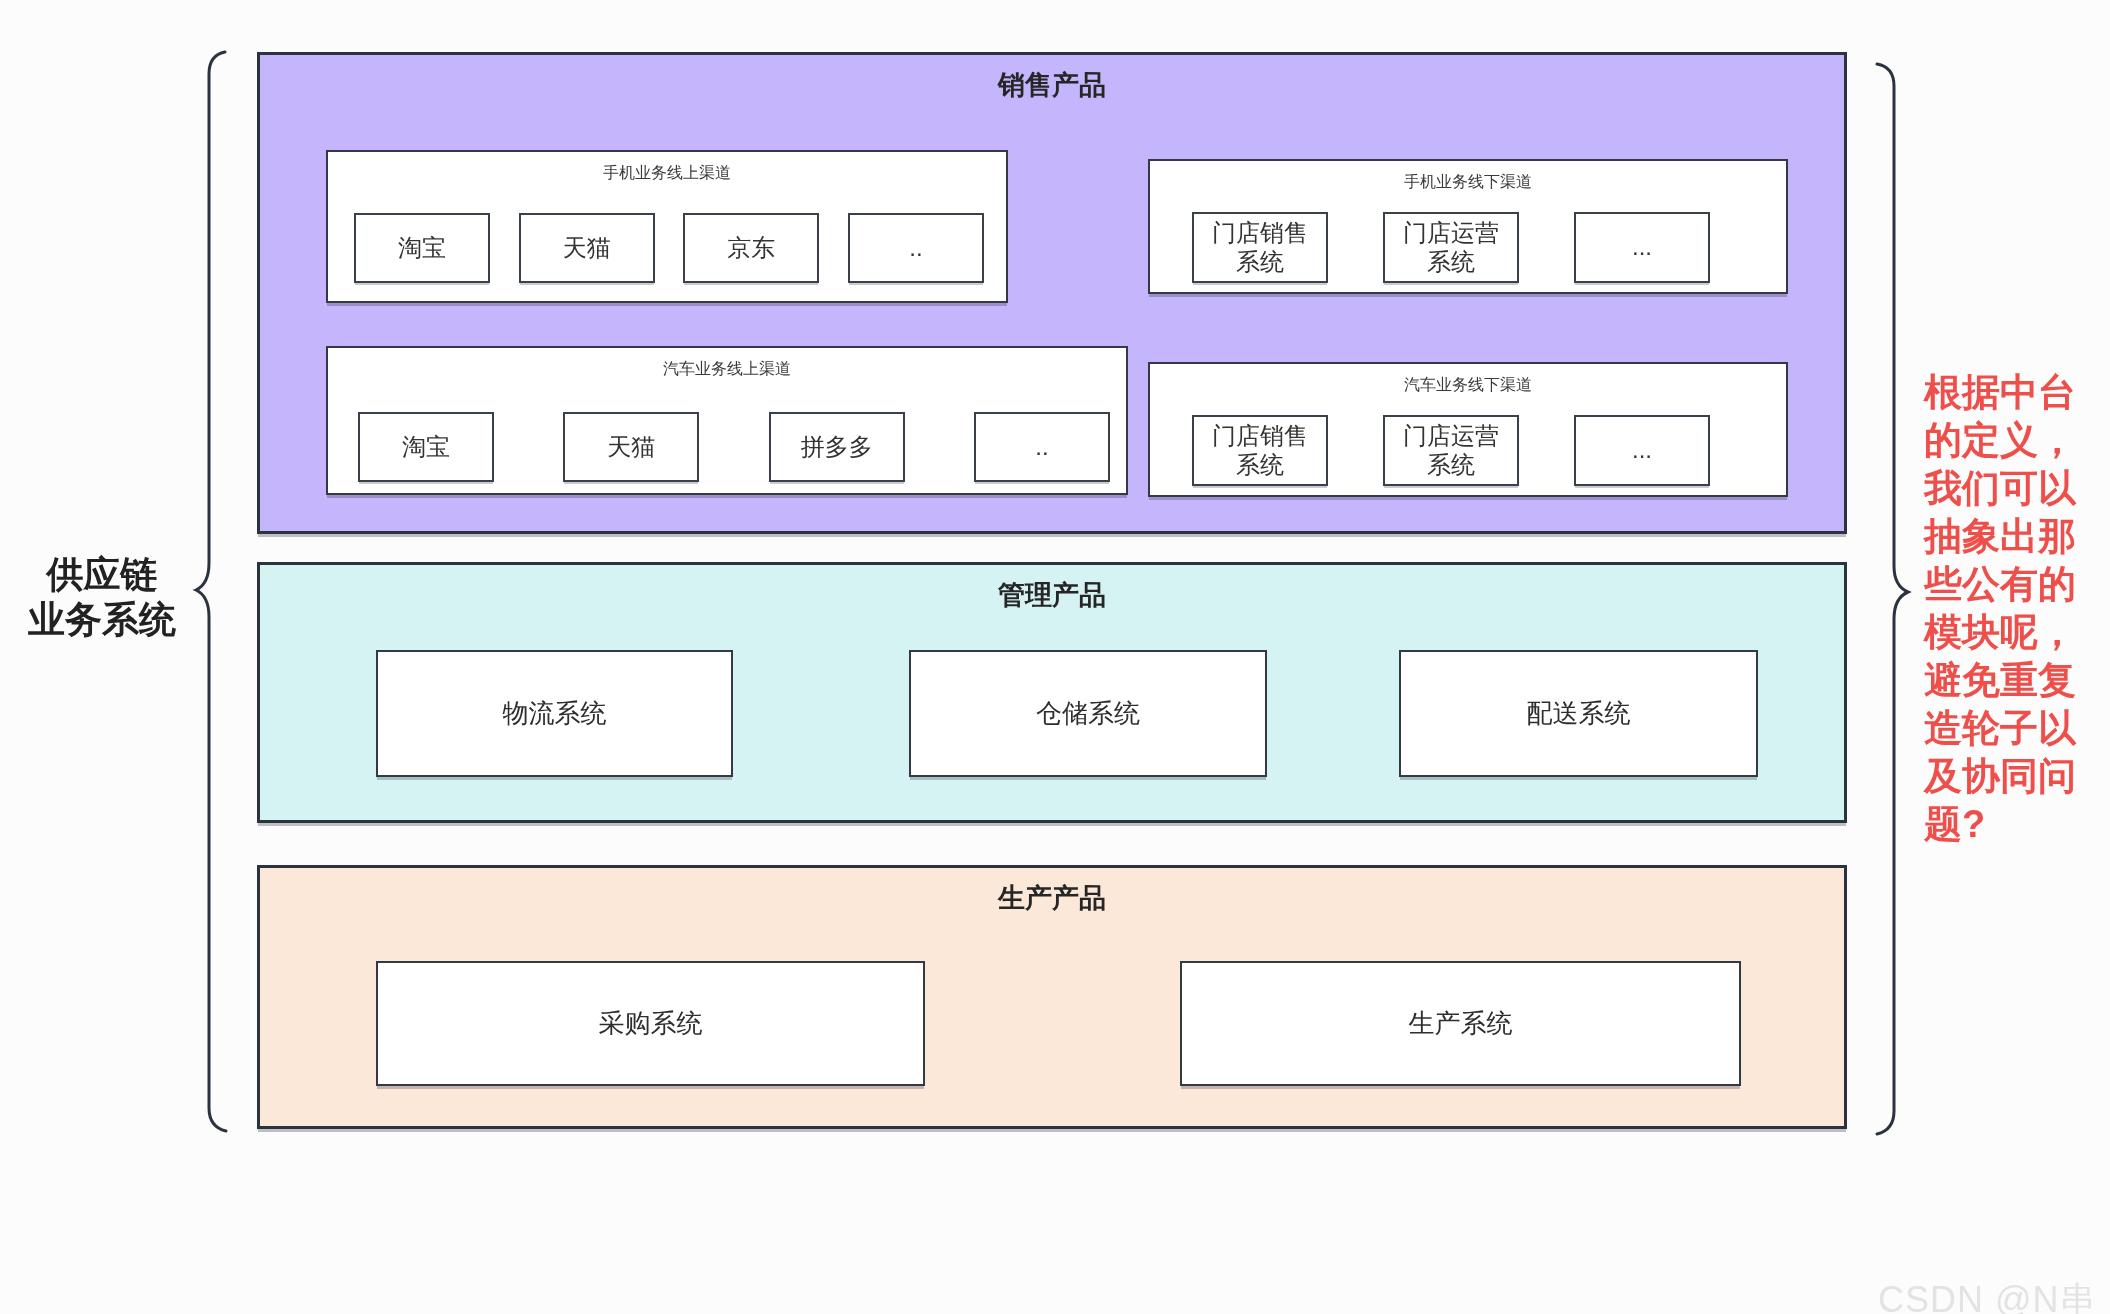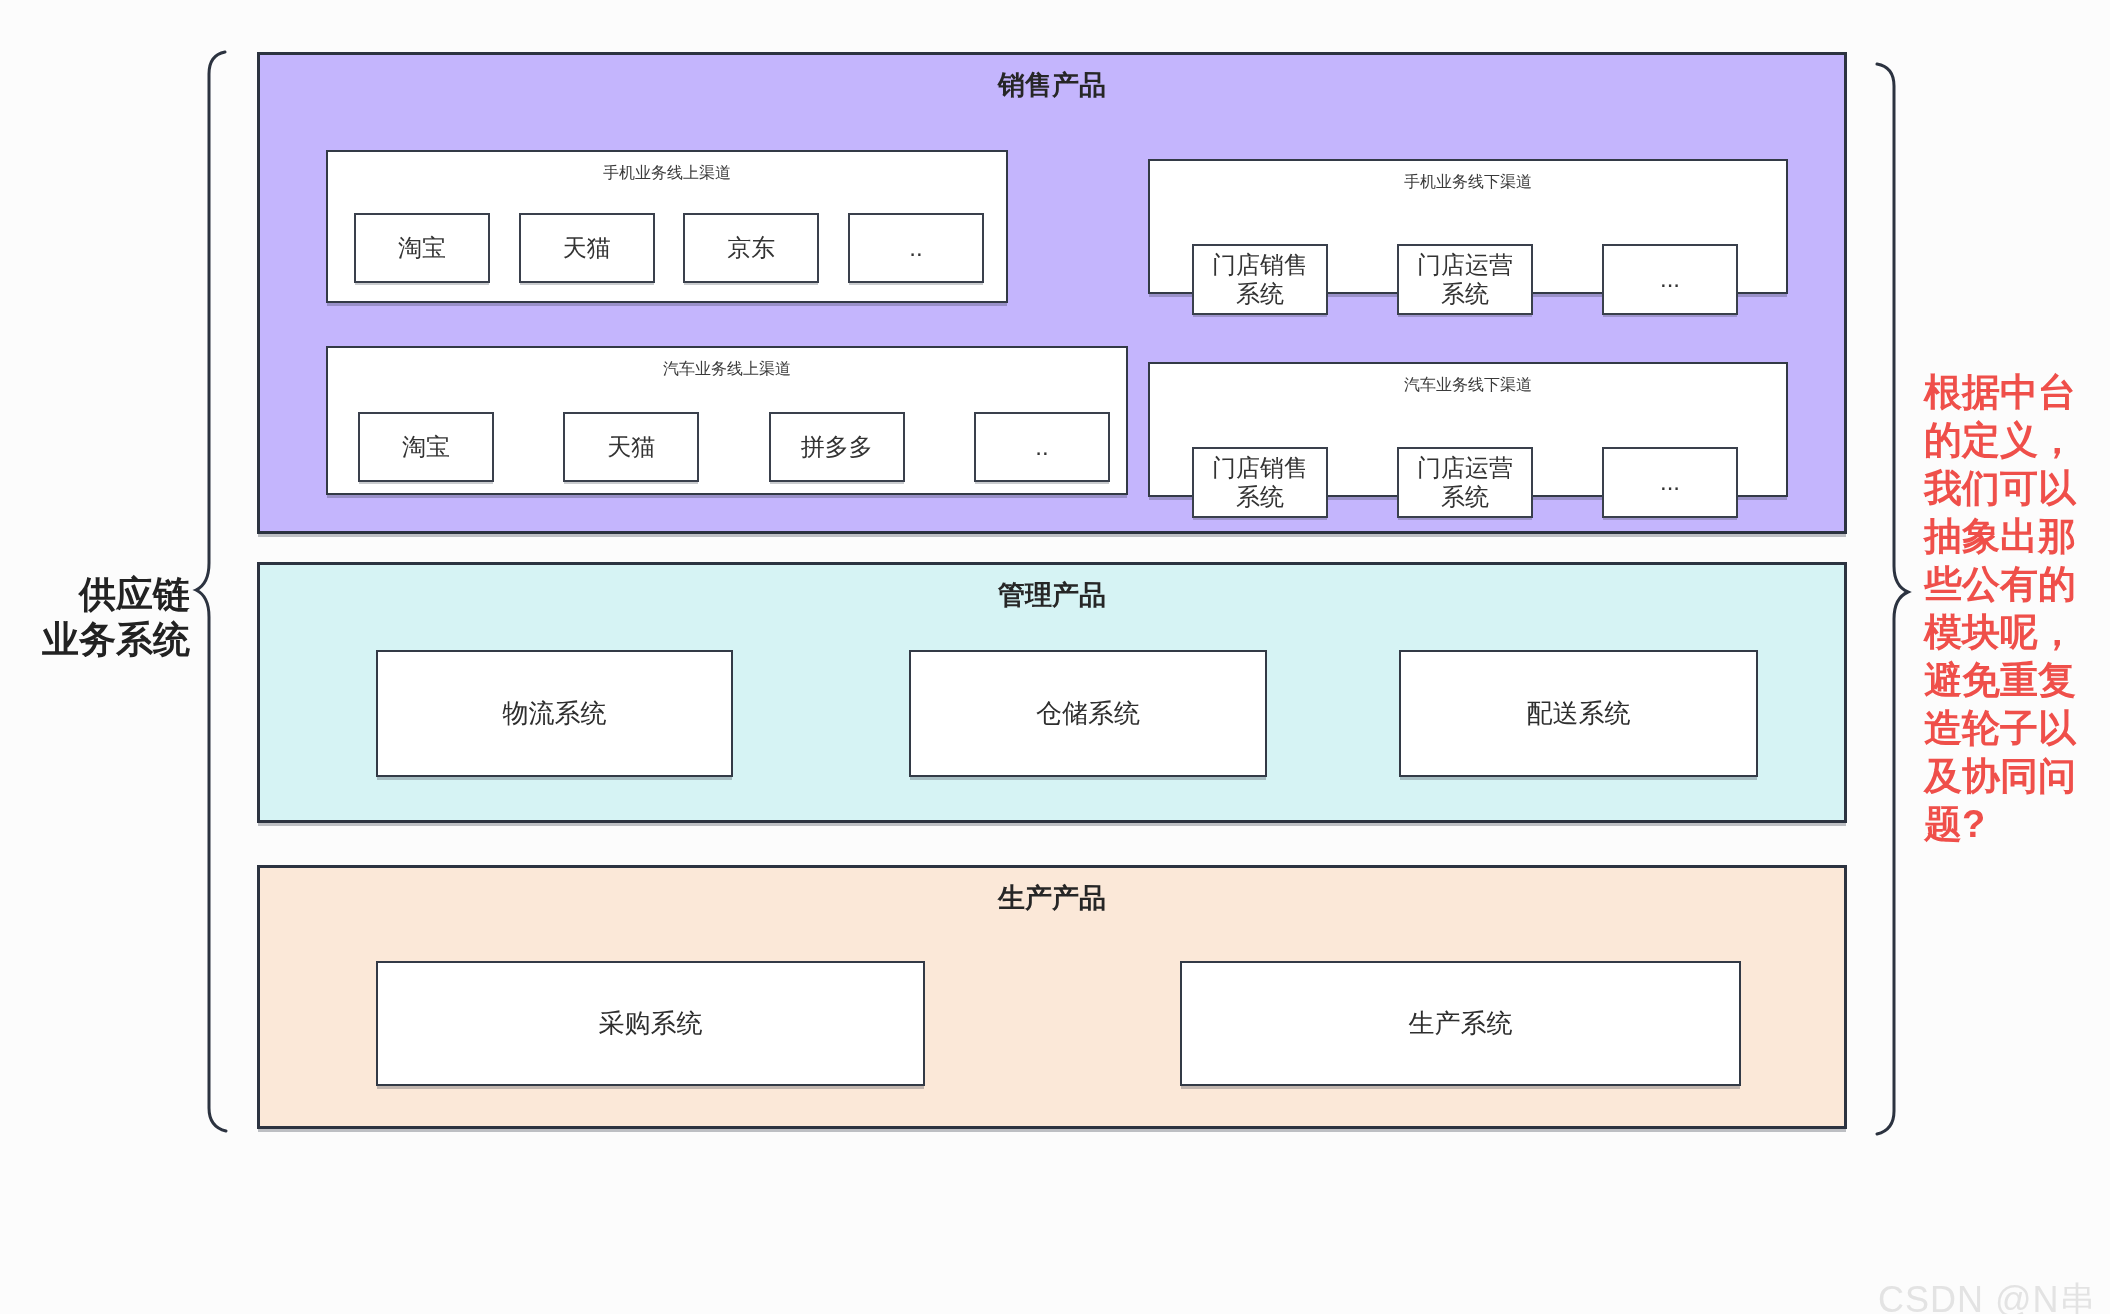--- a/index.html
+++ b/index.html
@@ -5,23 +5,23 @@
   * { margin:0; padding:0; box-sizing:border-box; }
   html,body { background:#fcfcfc; }
   .canvas {
     position:relative; width:2110px; height:1314px;
     background:#fcfcfc; overflow:hidden;
     font-family:"Liberation Sans", sans-serif; color:#2b2b2b;
   }
   .braces { position:absolute; left:0; top:0; width:2110px; height:1314px; }
 
   .side-label {
-    position:absolute; left:14px; top:572px; width:176px;
+    position:absolute; left:14px; top:552px; width:176px;
     font-size:37px; font-weight:bold; line-height:1.22;
-    text-align:right; white-space:pre-line; color:#222;
+    text-align:center; white-space:pre-line; color:#222;
   }
 
   .section {
     position:absolute; left:257px; width:1590px;
     border:3px solid #2c3340;
     box-shadow:0 4px 0 -1px rgba(44,51,64,0.30);
   }
   .section-title {
     padding-top:12px; text-align:center;
     font-size:27px; font-weight:bold; color:#262626;
@@ -40,21 +40,21 @@
     font-size:16px; color:#3a3a3a;
   }
   .g1 { left:66px;  top:95px;  width:682px; height:153px; }
   .g2 { left:888px; top:104px; width:640px; height:135px; }
   .g3 { left:66px;  top:291px; width:802px; height:149px; }
   .g4 { left:888px; top:307px; width:640px; height:135px; }
 
   .items { position:absolute; display:flex; justify-content:space-between; }
   .g1 .items { left:26px; right:22px; top:61px; height:70px; }
   .g3 .items { left:30px; right:16px; top:64px; height:70px; }
-  .g2 .items, .g4 .items { left:42px; right:48px; top:51px; height:71px;margin-top:32px; }
+  .g2 .items, .g4 .items { left:42px; right:76px; top:51px; height:71px; }
 
   .item {
     width:136px; height:100%;
     background:#fff; border:2px solid #3a404c;
     display:flex; align-items:center; justify-content:center;
     font-size:24px; line-height:1.18; text-align:center;
     white-space:pre-line; color:#333;
     box-shadow:0 3px 0 -1px rgba(44,51,64,0.25);
   }
 

